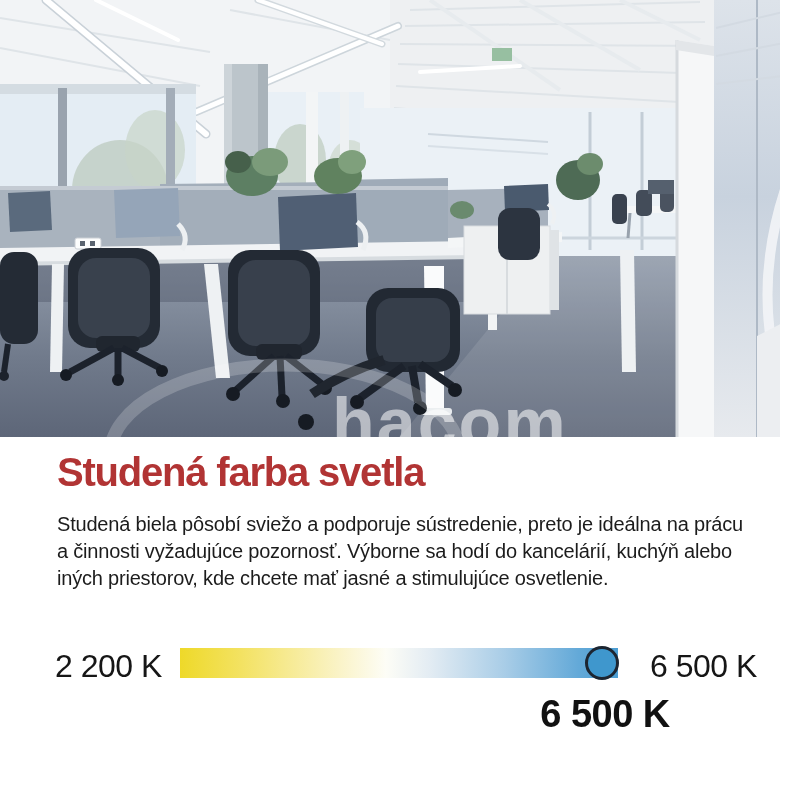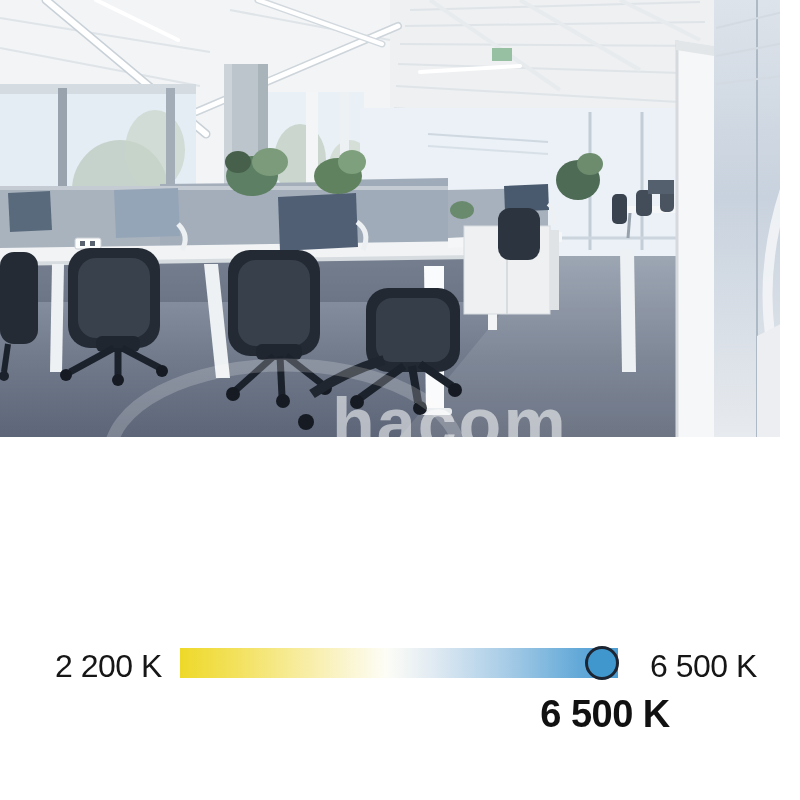--- a/index.html
+++ b/index.html
@@ -268,21 +268,23 @@
 
       <g>
         <ellipse cx="285" cy="455" rx="175" ry="90" fill="none" stroke="#ffffff" stroke-width="13" opacity="0.20"></ellipse>
         <text x="332" y="447" font-family="Liberation Sans, sans-serif" font-size="70" font-weight="bold" letter-spacing="2" fill="#ffffff" opacity="0.55">hacom</text>
       </g>
     </svg>
   </div>
 
   <div class="content">
 
-
+    <h1 class="headline" style="color:#b13434;">Studená farba svetla</h1>
+
+    <p class="body-text">Studená biela pôsobí sviežo a podporuje sústredenie, preto je ideálna na prácu a činnosti vyžadujúce pozornosť. Výborne sa hodí do kancelárií, kuchýň alebo iných priestorov, kde chcete mať jasné a stimulujúce osvetlenie.</p>
 
     <div class="scale-row">
       <span class="scale-label min">2 200 K</span>
       <div class="scale-bar"></div>
       <div class="scale-marker"></div>
       <span class="scale-label max">6 500 K</span>
     </div>
 
     <p class="selected-value">6 500 K</p>
   </div>

